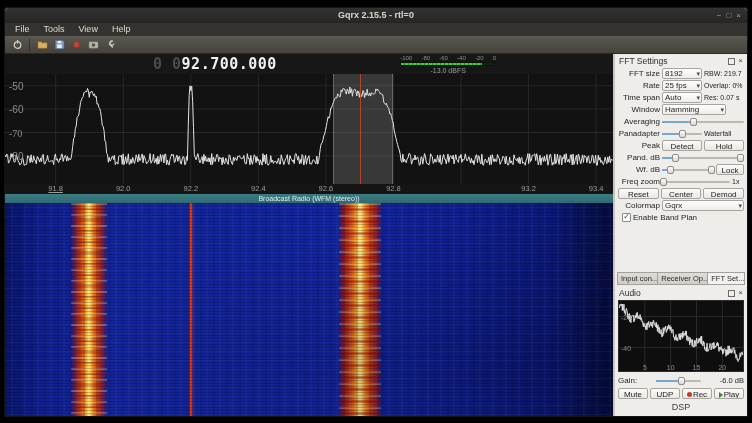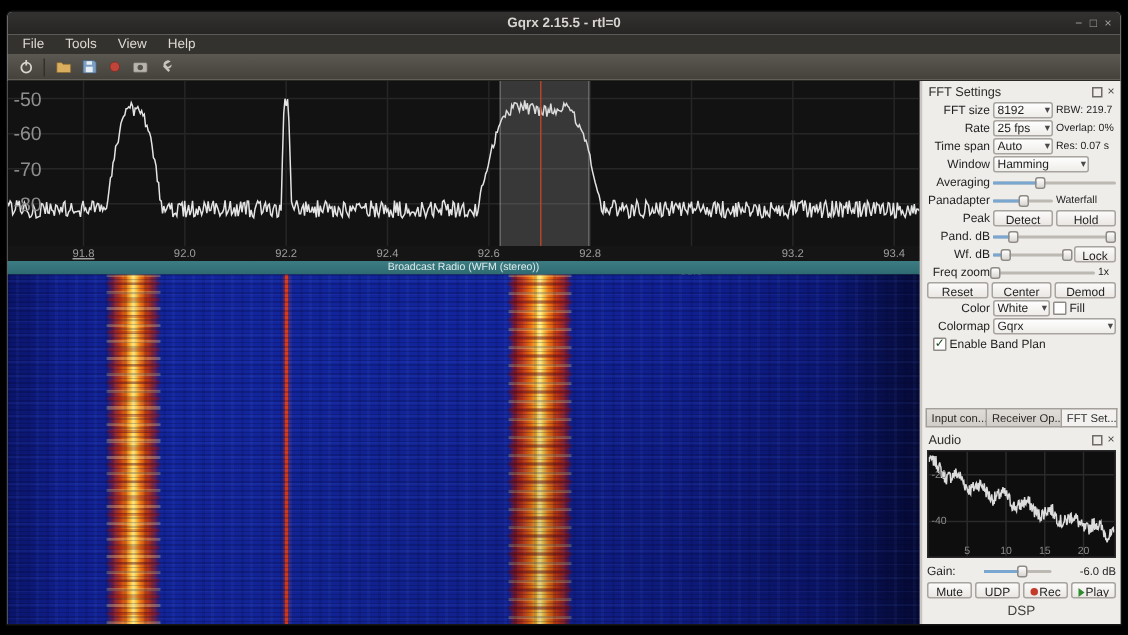--- a/index.html
+++ b/index.html
@@ -39,21 +39,21 @@
   .meter-bar{height:4px;background:#10240f;border:1px solid #081607;position:relative;}
   .meter-fill{position:absolute;left:0;top:0;bottom:0;background:repeating-linear-gradient(90deg,#35d435 0 3px,#1e9a1e 3px 4px);}
   .meter-value{font-size:7px;color:#9b9b9b;text-align:center;height:8px;line-height:9px;}
 
   
   .fft-wrap{position:relative;height:110px;background:#121212;overflow:hidden;flex:none;}
   .plot-svg{position:absolute;inset:0;width:100%;height:100%;}
   .filter-band{position:absolute;top:0;bottom:0;background:rgba(190,190,190,.22);
                border-left:1px solid rgba(235,235,235,.25);border-right:1px solid rgba(235,235,235,.25);z-index:2;}
   .center-line{position:absolute;top:0;bottom:0;width:1px;background:#b34427;z-index:3;}
-  .db-labels span{position:absolute;left:4px;font-size:13px;color:#8f8f8f;transform:translateY(-50%);z-index:4;}
+  .db-labels span{position:absolute;left:4px;font-size:10px;color:#8f8f8f;transform:translateY(-50%);z-index:4;}
   .freq-axis{position:relative;height:10px;background:#151515;flex:none;}
   .ftick{position:absolute;top:0;transform:translateX(-50%);font-size:7.5px;color:#9d9d9d;line-height:10px;}
   .bandplan{position:relative;height:9px;background:linear-gradient(#3d7c83,#2e6a71);flex:none;}
   .bandplan .bp{position:absolute;left:50%;transform:translateX(-50%);font-size:7px;color:#dcecec;line-height:9px;white-space:nowrap;}
 
   
   .waterfall{position:relative;flex:1;overflow:hidden;
     background:linear-gradient(90deg,#0a1468 0%,#101f8e 6%,#13259c 18%,#12249a 40%,#13259e 55%,#101f90 75%,#0c1878 90%,#081050 96%,#060b3a 100%);}
   .waterfall::after{content:"";position:absolute;inset:0;z-index:4;pointer-events:none;background:
     repeating-linear-gradient(180deg,rgba(2,6,40,.22) 0 1px,rgba(0,0,0,0) 1px 3px),
@@ -168,20 +168,39 @@
             <path d="M9.5 2.2 a3 3 0 1 0 0.9 2.1 L7.6 6.2 5.8 4.4 z" fill="#c9c5be"></path>
             <rect x="5.2" y="4.6" width="5.6" height="1.7" transform="rotate(45 5.2 4.6)" fill="#c9c5be"></rect>
           </svg>
       </span>
     </div>
 
     <div class="content">
 
       <div class="main-left">
 
+        <div class="freq-strip">
+          <div class="freq-display">
+            <span class="dim">0 0</span><span class="bright">92.700.000</span>
+          </div>
+          <div class="meter">
+            <div class="meter-ticks">
+              <span>-100</span>
+              <span>-80</span>
+              <span>-60</span>
+              <span>-40</span>
+              <span>-20</span>
+              <span>0</span>
+            </div>
+            <div class="meter-bar">
+                <span class="meter-fill" style="width: 86%;"></span>
+              </div>
+            <div class="meter-value">-13.0 dBFS</div>
+          </div>
+        </div>
 
         <div class="fft-wrap">
           <svg class="plot-svg" viewBox="0 0 1000 300" preserveAspectRatio="none">
               <line x1="83.33333333332872" y1="0" x2="83.33333333332872" y2="300" stroke="#262626" vector-effect="non-scaling-stroke"></line>
               <line x1="194.4444444444416" y1="0" x2="194.4444444444416" y2="300" stroke="#262626" vector-effect="non-scaling-stroke"></line>
               <line x1="305.55555555555446" y1="0" x2="305.55555555555446" y2="300" stroke="#262626" vector-effect="non-scaling-stroke"></line>
               <line x1="416.66666666666737" y1="0" x2="416.66666666666737" y2="300" stroke="#262626" vector-effect="non-scaling-stroke"></line>
               <line x1="527.7777777777724" y1="0" x2="527.7777777777724" y2="300" stroke="#262626" vector-effect="non-scaling-stroke"></line>
               <line x1="638.8888888888852" y1="0" x2="638.8888888888852" y2="300" stroke="#262626" vector-effect="non-scaling-stroke"></line>
               <line x1="749.999999999998" y1="0" x2="749.999999999998" y2="300" stroke="#262626" vector-effect="non-scaling-stroke"></line>
@@ -191,21 +210,21 @@
               <line x1="0" y1="95.74468085106383" x2="1000" y2="95.74468085106383" stroke="#262626" vector-effect="non-scaling-stroke"></line>
               <line x1="0" y1="159.5744680851064" x2="1000" y2="159.5744680851064" stroke="#262626" vector-effect="non-scaling-stroke"></line>
               <line x1="0" y1="223.40425531914892" x2="1000" y2="223.40425531914892" stroke="#262626" vector-effect="non-scaling-stroke"></line>
               <polyline points="0.0,221.1 1.4,225.9 2.9,218.2 4.3,221.9 5.7,243.1 7.1,239.1 8.6,233.8 10.0,217.0 11.4,226.8 12.9,217.7 14.3,237.0 15.7,241.0 17.1,236.8 18.6,220.9 20.0,226.4 21.4,236.8 22.9,240.2 24.3,248.0 25.7,246.8 27.1,242.3 28.6,227.4 30.0,233.7 31.4,248.8 32.9,247.7 34.3,246.6 35.7,245.9 37.1,223.0 38.6,223.9 40.0,230.3 41.4,241.7 42.9,220.3 44.3,239.8 45.7,240.4 47.1,223.0 48.6,235.0 50.0,235.9 51.4,244.9 52.9,225.5 54.3,226.7 55.7,234.3 57.1,240.1 58.6,229.0 60.0,239.0 61.4,221.8 62.9,219.0 64.3,244.5 65.7,245.4 67.1,238.0 68.6,234.9 70.0,222.0 71.4,235.5 72.9,239.9 74.3,237.6 75.7,237.6 77.1,237.0 78.6,236.6 80.0,247.1 81.4,227.5 82.9,217.9 84.3,234.9 85.7,231.1 87.1,238.9 88.6,241.2 90.0,231.1 91.4,233.6 92.9,218.6 94.3,219.2 95.7,238.3 97.1,229.0 98.6,222.7 100.0,223.2 101.4,237.6 102.9,224.7 104.3,236.0 105.7,229.9 107.1,233.8 108.6,231.5 110.0,216.7 111.4,197.4 112.9,175.9 114.3,173.2 115.7,148.6 117.1,142.5 118.6,118.3 120.0,115.3 121.4,111.8 122.9,93.5 124.3,77.5 125.7,70.4 127.1,64.8 128.6,62.0 130.0,50.3 131.4,50.2 132.9,46.9 134.3,49.2 135.7,39.4 137.1,44.8 138.6,63.6 140.0,49.1 141.4,50.2 142.9,46.7 144.3,53.3 145.7,59.1 147.1,53.9 148.6,63.4 150.0,60.3 151.4,82.3 152.9,80.5 154.3,90.6 155.7,93.9 157.1,102.0 158.6,119.0 160.0,139.6 161.4,142.8 162.9,154.3 164.3,182.8 165.7,184.5 167.1,216.2 168.6,218.5 170.0,240.7 171.4,227.3 172.9,237.7 174.3,233.6 175.7,226.7 177.1,223.4 178.6,233.2 180.0,221.7 181.4,247.1 182.9,241.4 184.3,240.4 185.7,245.7 187.1,224.0 188.6,223.0 190.0,225.3 191.4,221.2 192.9,246.4 194.3,217.9 195.7,247.4 197.1,237.4 198.6,225.5 200.0,243.8 201.4,236.4 202.9,217.7 204.3,246.7 205.7,245.6 207.1,232.2 208.6,243.6 210.0,227.5 211.4,234.4 212.9,243.8 214.3,236.2 215.7,220.5 217.1,226.3 218.6,240.2 220.0,218.9 221.4,235.7 222.9,235.3 224.3,224.7 225.7,218.0 227.1,242.3 228.6,222.5 230.0,228.8 231.4,236.0 232.9,245.3 234.3,240.7 235.7,239.3 237.1,233.4 238.6,217.1 240.0,243.4 241.4,238.9 242.9,232.7 244.3,218.4 245.7,242.9 247.1,239.0 248.6,229.8 250.0,246.3 251.4,224.4 252.9,245.6 254.3,234.0 255.7,219.3 257.1,238.7 258.6,221.8 260.0,221.0 261.4,242.8 262.9,218.2 264.3,218.5 265.7,247.4 267.1,234.4 268.6,245.6 270.0,248.5 271.4,232.7 272.9,224.5 274.3,218.2 275.7,222.1 277.1,219.8 278.6,241.5 280.0,238.4 281.4,227.4 282.9,221.1 284.3,238.1 285.7,226.3 287.1,223.9 288.6,243.2 290.0,245.9 291.4,232.0 292.9,225.1 294.3,226.3 295.7,247.6 297.1,246.1 298.6,225.1 300.0,235.7 301.4,143.5 302.9,58.9 304.3,32.2 305.7,45.4 307.1,32.9 308.6,73.9 310.0,145.3 311.4,219.6 312.9,228.3 314.3,233.9 315.7,225.8 317.1,217.1 318.6,227.8 320.0,241.4 321.4,241.5 322.9,230.6 324.3,225.5 325.7,245.0 327.1,219.1 328.6,237.9 330.0,224.1 331.4,238.2 332.9,238.0 334.3,228.5 335.7,240.2 337.1,228.5 338.6,247.9 340.0,217.0 341.4,246.5 342.9,226.6 344.3,236.4 345.7,238.9 347.1,228.2 348.6,218.8 350.0,222.1 351.4,238.8 352.9,226.3 354.3,231.2 355.7,228.8 357.1,247.7 358.6,227.0 360.0,241.6 361.4,244.8 362.9,229.3 364.3,232.7 365.7,242.7 367.1,246.8 368.6,220.3 370.0,222.9 371.4,236.3 372.9,242.7 374.3,247.0 375.7,226.7 377.1,236.8 378.6,228.0 380.0,231.8 381.4,235.8 382.9,223.8 384.3,224.8 385.7,222.9 387.1,228.8 388.6,231.3 390.0,228.9 391.4,230.4 392.9,222.2 394.3,240.5 395.7,245.3 397.1,244.7 398.6,217.3 400.0,230.5 401.4,229.1 402.9,247.5 404.3,222.0 405.7,240.2 407.1,246.3 408.6,231.6 410.0,220.4 411.4,224.2 412.9,241.9 414.3,225.4 415.7,237.2 417.1,232.8 418.6,247.6 420.0,233.9 421.4,242.4 422.9,248.6 424.3,217.2 425.7,239.5 427.1,220.9 428.6,245.3 430.0,219.0 431.4,244.8 432.9,248.8 434.3,245.1 435.7,241.3 437.1,222.6 438.6,240.7 440.0,234.5 441.4,243.8 442.9,238.8 444.3,238.2 445.7,238.8 447.1,244.2 448.6,236.6 450.0,229.2 451.4,245.5 452.9,245.6 454.3,220.3 455.7,229.6 457.1,237.4 458.6,247.4 460.0,239.2 461.4,231.7 462.9,227.9 464.3,219.9 465.7,242.3 467.1,246.5 468.6,222.3 470.0,229.5 471.4,233.7 472.9,238.5 474.3,234.1 475.7,244.4 477.1,219.3 478.6,217.1 480.0,224.4 481.4,235.0 482.9,224.0 484.3,245.6 485.7,233.1 487.1,243.9 488.6,219.7 490.0,222.9 491.4,248.2 492.9,237.2 494.3,221.7 495.7,246.0 497.1,235.3 498.6,226.7 500.0,222.9 501.4,245.9 502.9,243.8 504.3,245.9 505.7,237.1 507.1,233.6 508.6,236.6 510.0,240.4 511.4,245.1 512.9,223.7 514.3,245.9 515.7,238.3 517.1,222.4 518.6,202.9 520.0,190.6 521.4,188.6 522.9,180.6 524.3,168.8 525.7,163.6 527.1,154.0 528.6,141.3 530.0,129.3 531.4,116.7 532.9,120.7 534.3,113.5 535.7,92.9 537.1,93.2 538.6,83.3 540.0,78.2 541.4,71.2 542.9,65.8 544.3,64.0 545.7,65.8 547.1,54.0 548.6,56.9 550.0,62.0 551.4,61.9 552.9,43.6 554.3,48.7 555.7,39.8 557.1,39.9 558.6,40.9 560.0,48.3 561.4,55.0 562.9,41.0 564.3,46.3 565.7,54.0 567.1,35.3 568.6,51.5 570.0,40.3 571.4,60.7 572.9,44.9 574.3,42.2 575.7,41.5 577.1,47.4 578.6,59.7 580.0,46.2 581.4,47.3 582.9,63.5 584.3,47.7 585.7,59.6 587.1,61.6 588.6,45.2 590.0,46.5 591.4,64.7 592.9,51.8 594.3,58.0 595.7,41.2 597.1,58.2 598.6,59.3 600.0,51.6 601.4,60.2 602.9,51.2 604.3,53.3 605.7,54.4 607.1,55.5 608.6,52.3 610.0,40.5 611.4,45.2 612.9,41.0 614.3,45.7 615.7,47.9 617.1,53.8 618.6,53.0 620.0,56.6 621.4,56.5 622.9,76.3 624.3,80.6 625.7,83.4 627.1,79.6 628.6,87.2 630.0,91.5 631.4,95.3 632.9,108.6 634.3,107.8 635.7,115.7 637.1,126.8 638.6,133.8 640.0,153.0 641.4,163.8 642.9,174.3 644.3,184.1 645.7,192.3 647.1,201.6 648.6,207.4 650.0,218.6 651.4,236.2 652.9,240.9 654.3,218.4 655.7,240.1 657.1,232.3 658.6,238.1 660.0,242.0 661.4,231.0 662.9,229.2 664.3,217.2 665.7,217.1 667.1,224.6 668.6,245.9 670.0,239.0 671.4,230.4 672.9,234.3 674.3,220.9 675.7,234.4 677.1,229.4 678.6,226.0 680.0,233.7 681.4,248.8 682.9,247.1 684.3,225.7 685.7,227.2 687.1,245.9 688.6,231.4 690.0,217.1 691.4,223.3 692.9,240.0 694.3,244.7 695.7,244.6 697.1,248.2 698.6,239.7 700.0,217.5 701.4,222.5 702.9,226.0 704.3,243.7 705.7,240.3 707.1,231.4 708.6,240.1 710.0,239.5 711.4,221.1 712.9,236.1 714.3,241.1 715.7,220.6 717.1,246.5 718.6,244.7 720.0,227.2 721.4,219.5 722.9,232.3 724.3,232.6 725.7,245.0 727.1,233.7 728.6,218.3 730.0,240.9 731.4,226.8 732.9,222.6 734.3,227.1 735.7,231.6 737.1,221.4 738.6,245.1 740.0,232.2 741.4,219.9 742.9,233.3 744.3,236.2 745.7,241.0 747.1,224.6 748.6,228.8 750.0,219.3 751.4,241.0 752.9,232.4 754.3,235.1 755.7,231.0 757.1,217.8 758.6,230.5 760.0,237.1 761.4,233.0 762.9,225.7 764.3,233.9 765.7,243.0 767.1,229.5 768.6,242.1 770.0,236.2 771.4,247.4 772.9,233.1 774.3,222.3 775.7,220.2 777.1,241.8 778.6,222.7 780.0,225.3 781.4,240.5 782.9,245.3 784.3,218.5 785.7,247.6 787.1,248.5 788.6,235.8 790.0,231.9 791.4,237.2 792.9,242.2 794.3,238.3 795.7,227.0 797.1,247.7 798.6,222.1 800.0,246.6 801.4,220.0 802.9,230.6 804.3,239.4 805.7,231.0 807.1,238.0 808.6,238.4 810.0,219.5 811.4,226.6 812.9,229.4 814.3,246.4 815.7,239.6 817.1,237.6 818.6,225.3 820.0,225.4 821.4,229.9 822.9,245.5 824.3,224.1 825.7,241.6 827.1,248.4 828.6,247.1 830.0,226.9 831.4,242.5 832.9,236.9 834.3,244.5 835.7,247.2 837.1,220.4 838.6,230.6 840.0,232.6 841.4,236.4 842.9,229.9 844.3,241.7 845.7,226.3 847.1,245.5 848.6,230.1 850.0,227.7 851.4,243.6 852.9,240.5 854.3,243.5 855.7,248.7 857.1,234.9 858.6,229.5 860.0,217.3 861.4,244.4 862.9,217.5 864.3,238.8 865.7,235.2 867.1,221.6 868.6,222.4 870.0,219.6 871.4,218.0 872.9,236.0 874.3,217.3 875.7,226.6 877.1,247.8 878.6,237.5 880.0,221.3 881.4,248.2 882.9,229.3 884.3,227.9 885.7,238.7 887.1,224.4 888.6,238.1 890.0,232.7 891.4,219.6 892.9,248.8 894.3,239.2 895.7,223.5 897.1,218.4 898.6,230.7 900.0,248.8 901.4,241.1 902.9,246.3 904.3,217.9 905.7,244.8 907.1,240.0 908.6,218.3 910.0,234.7 911.4,246.6 912.9,221.7 914.3,224.7 915.7,248.2 917.1,228.1 918.6,230.2 920.0,219.7 921.4,241.9 922.9,217.3 924.3,233.5 925.7,239.7 927.1,232.8 928.6,241.6 930.0,220.6 931.4,220.1 932.9,248.1 934.3,218.3 935.7,246.7 937.1,239.8 938.6,227.4 940.0,221.5 941.4,246.5 942.9,218.7 944.3,223.4 945.7,237.9 947.1,245.0 948.6,231.4 950.0,220.5 951.4,241.4 952.9,222.0 954.3,225.1 955.7,225.7 957.1,241.7 958.6,226.5 960.0,223.2 961.4,243.4 962.9,242.6 964.3,237.9 965.7,221.2 967.1,222.5 968.6,243.4 970.0,241.1 971.4,221.6 972.9,248.8 974.3,248.4 975.7,221.1 977.1,235.2 978.6,227.3 980.0,241.6 981.4,236.1 982.9,243.3 984.3,247.5 985.7,238.6 987.1,226.7 988.6,236.9 990.0,244.4 991.4,226.2 992.9,240.6 994.3,223.7 995.7,242.2 997.1,232.9 998.6,233.3 1000.0,236.4" fill="none" stroke="#e4e4e4" stroke-width="1" vector-effect="non-scaling-stroke"></polyline>
             </svg>
           <div class="filter-band" style="left: 53.8889%; width: 10%;"></div>
           <div class="center-line" style="left: 58.3333%;"></div>
           <div class="db-labels">
               <span style="top: 10.6383%;">-50</span>
               <span style="top: 31.9149%;">-60</span>
-              <span style="top: 53.1915%;">-70</span>
+              <span style="top: 53.1915%; font-family: Liberation Serif, serif;">-70</span>
               <span style="top: 74.4681%;">-80</span>
             </div>
         </div>
 
         <div class="freq-axis">
             <span class="ftick" style="left: 8.33333%; text-decoration: underline;">91.8</span>
             <span class="ftick" style="left: 19.4444%;">92.0</span>
             <span class="ftick" style="left: 30.5556%;">92.2</span>
             <span class="ftick" style="left: 41.6667%;">92.4</span>
             <span class="ftick" style="left: 52.7778%;">92.6</span>
@@ -321,29 +340,20 @@
             </span>
           <span class="rlbl" style="flex:none;width:12px;">1x</span>
         </div>
 
         <div class="row">
           <span class="btn">Reset</span>
           <span class="btn">Center</span>
           <span class="btn">Demod</span>
         </div>
 
-        <div class="row">
-          <span class="lbl">Color</span>
-          <span class="combo w38">
-            <span class="val">White</span>
-            <span class="chev">▾</span>
-          </span>
-          <span class="cb"></span>
-          <span>Fill</span>
-        </div>
 
         <div class="row">
           <span class="lbl">Colormap</span>
           <span class="combo grow">
             <span class="val">Gqrx</span>
             <span class="chev">▾</span>
           </span>
         </div>
 
         <div class="row" style="padding-left:5px;">

